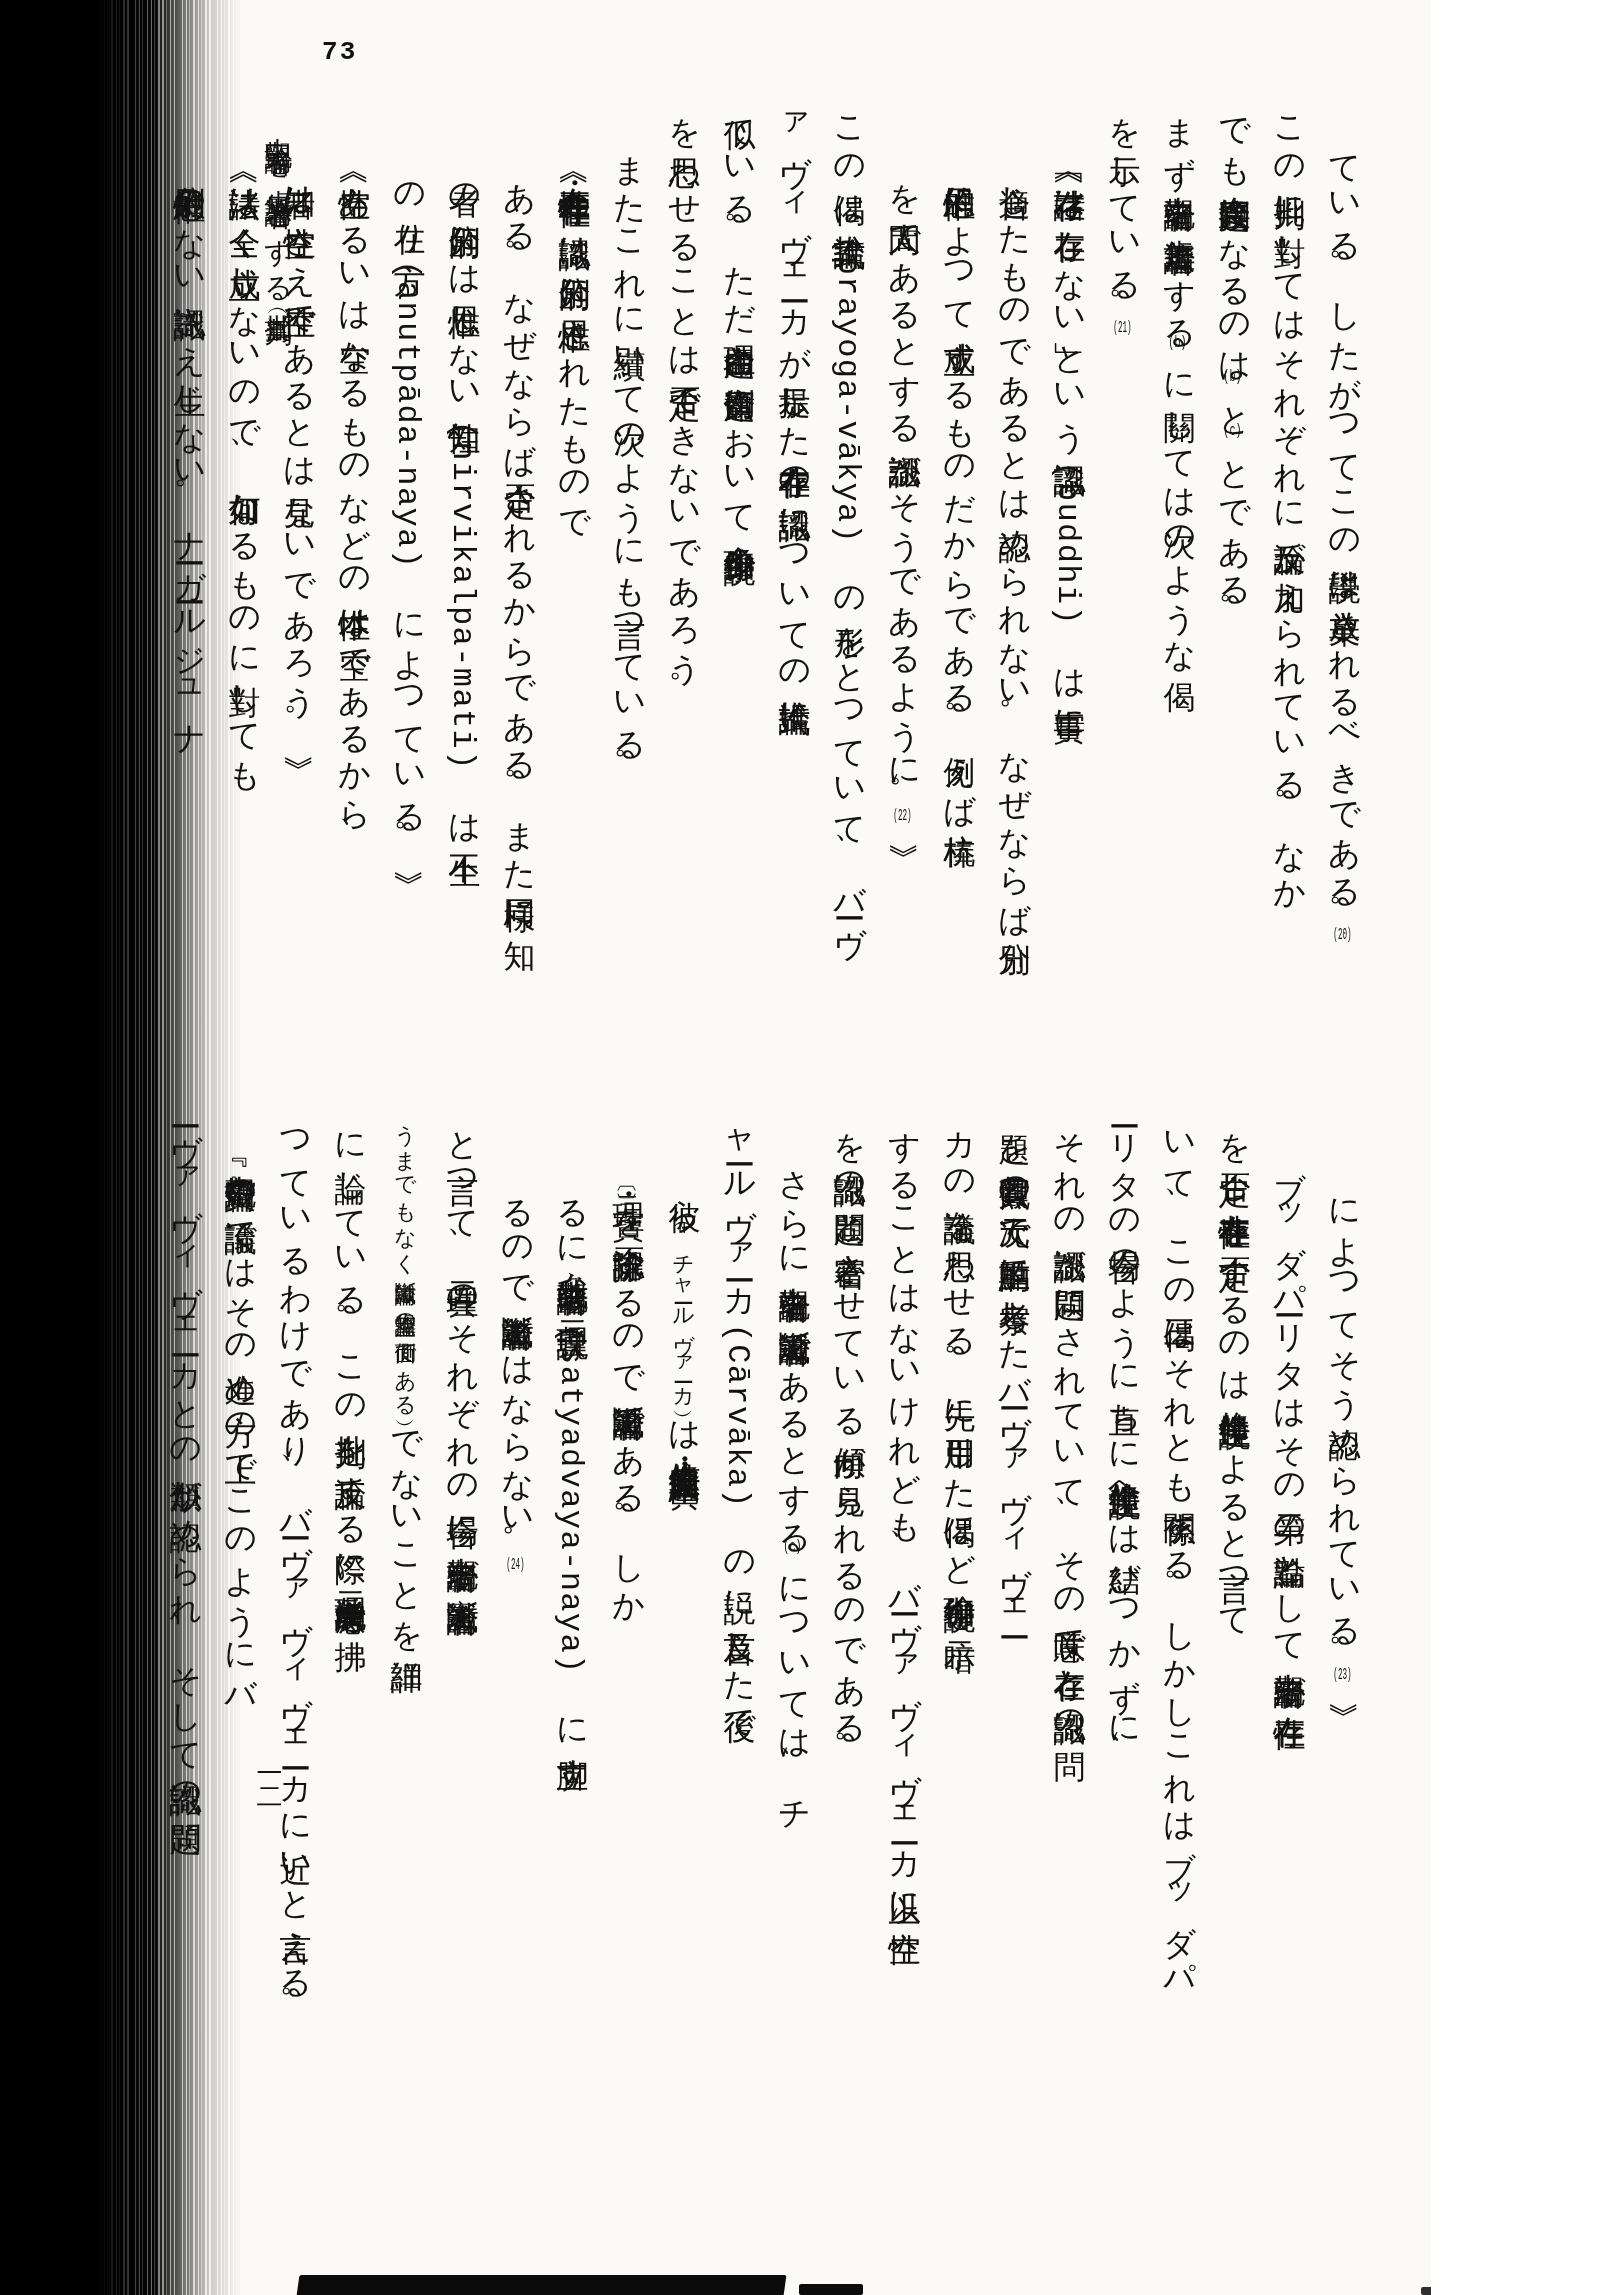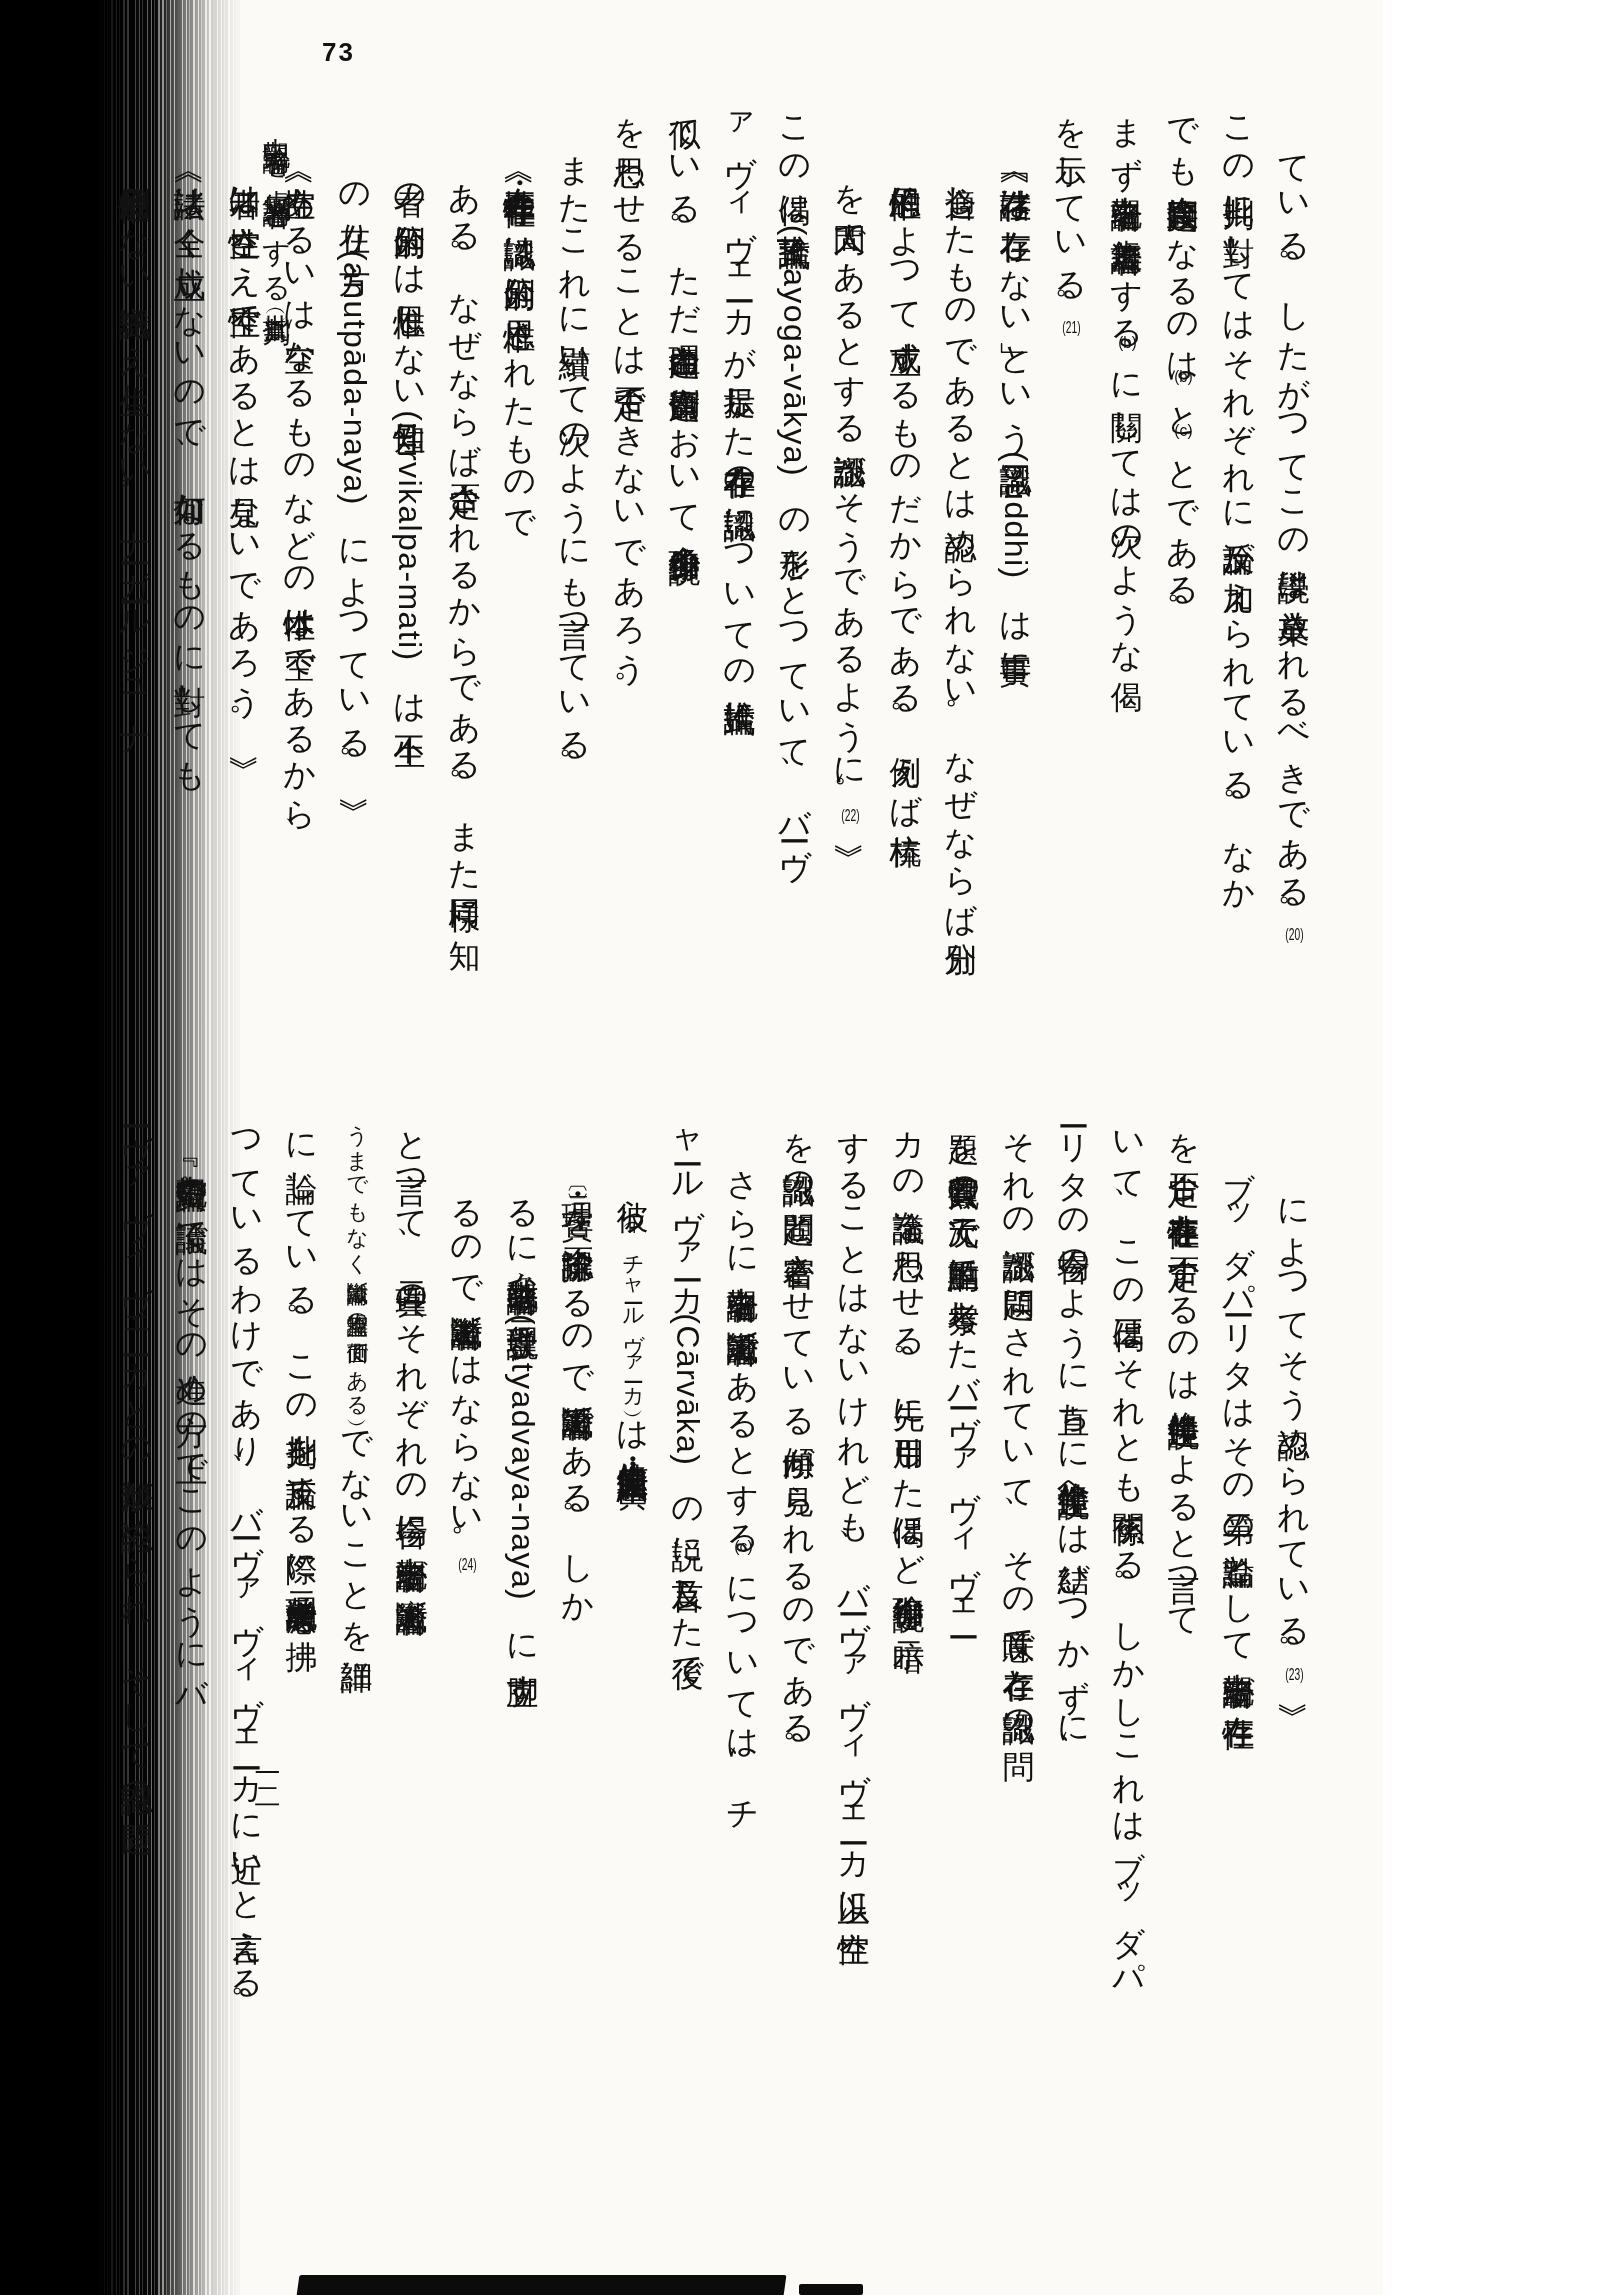--- a/index.html
+++ b/index.html
@@ -1,20 +1,21 @@
 <!DOCTYPE html>
 <html style="font-size:11px"><head>
 <meta charset="utf-8">
 <style>
   html,body { margin:0; padding:0; }
   .page {
     position:relative; width:1383px; height:2295px;
     background:#fbfaf6; overflow:hidden;
-    font-family:Liberation Sans, sans-serif;
+    font-family:Liberation Mono, monospace;
     color:#121212;
+    padding-left:48px;
   }
   
   .binding {
     position:absolute; left:0; top:0; width:250px; height:2295px;
     background:
       linear-gradient(90deg, rgba(251,250,246,0) 0px, rgba(251,250,246,0) 155px, rgba(251,250,246,.82) 211px, #fbfaf6 243px),
       linear-gradient(90deg, #000 0px, #000 98px, rgba(0,0,0,.78) 128px, rgba(0,0,0,.28) 179px, rgba(0,0,0,0) 235px),
       repeating-linear-gradient(90deg,
         #060606 0px, #060606 2.1px, #8a8a86 2.1px, #8a8a86 2.8px,
         #0c0c0c 2.8px, #0c0c0c 6.2px, #e7e6e0 6.2px, #e7e6e0 7.6px,

